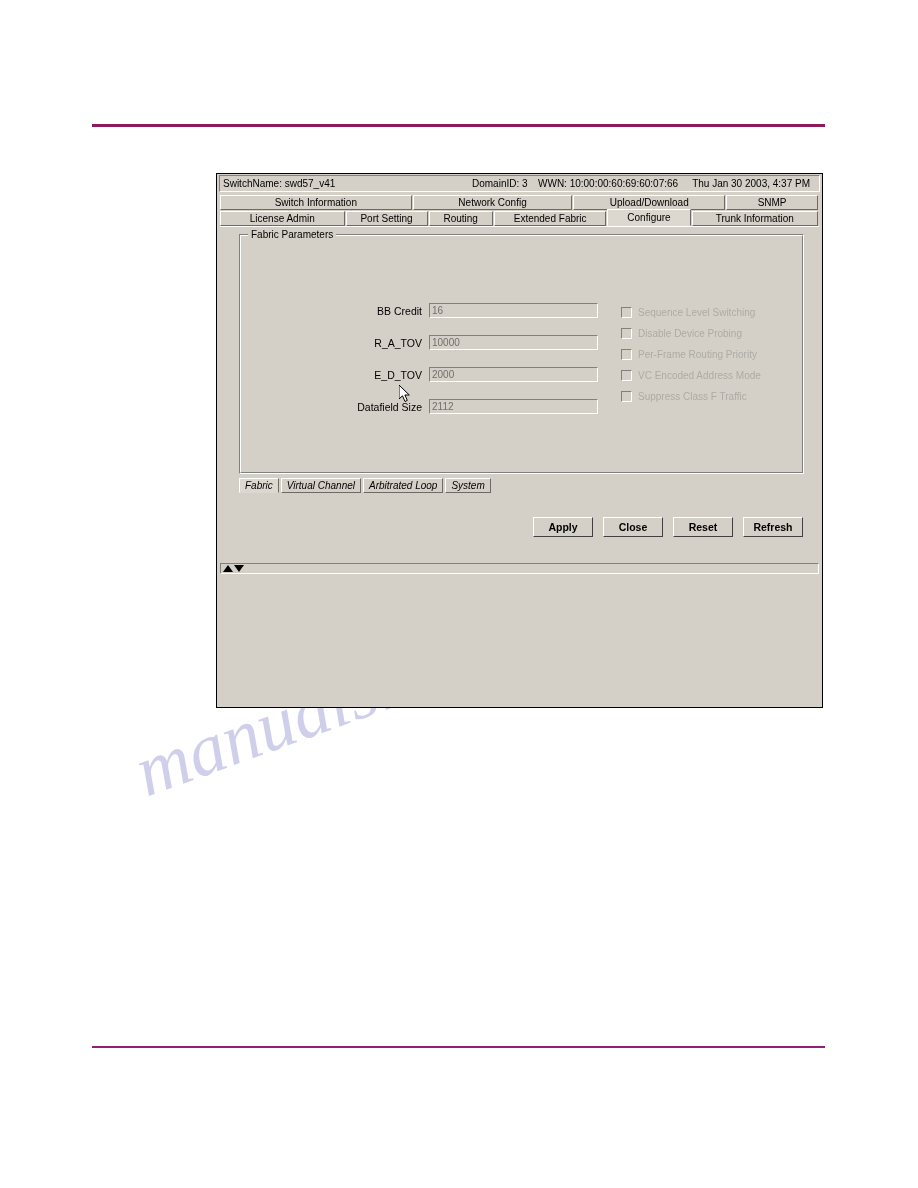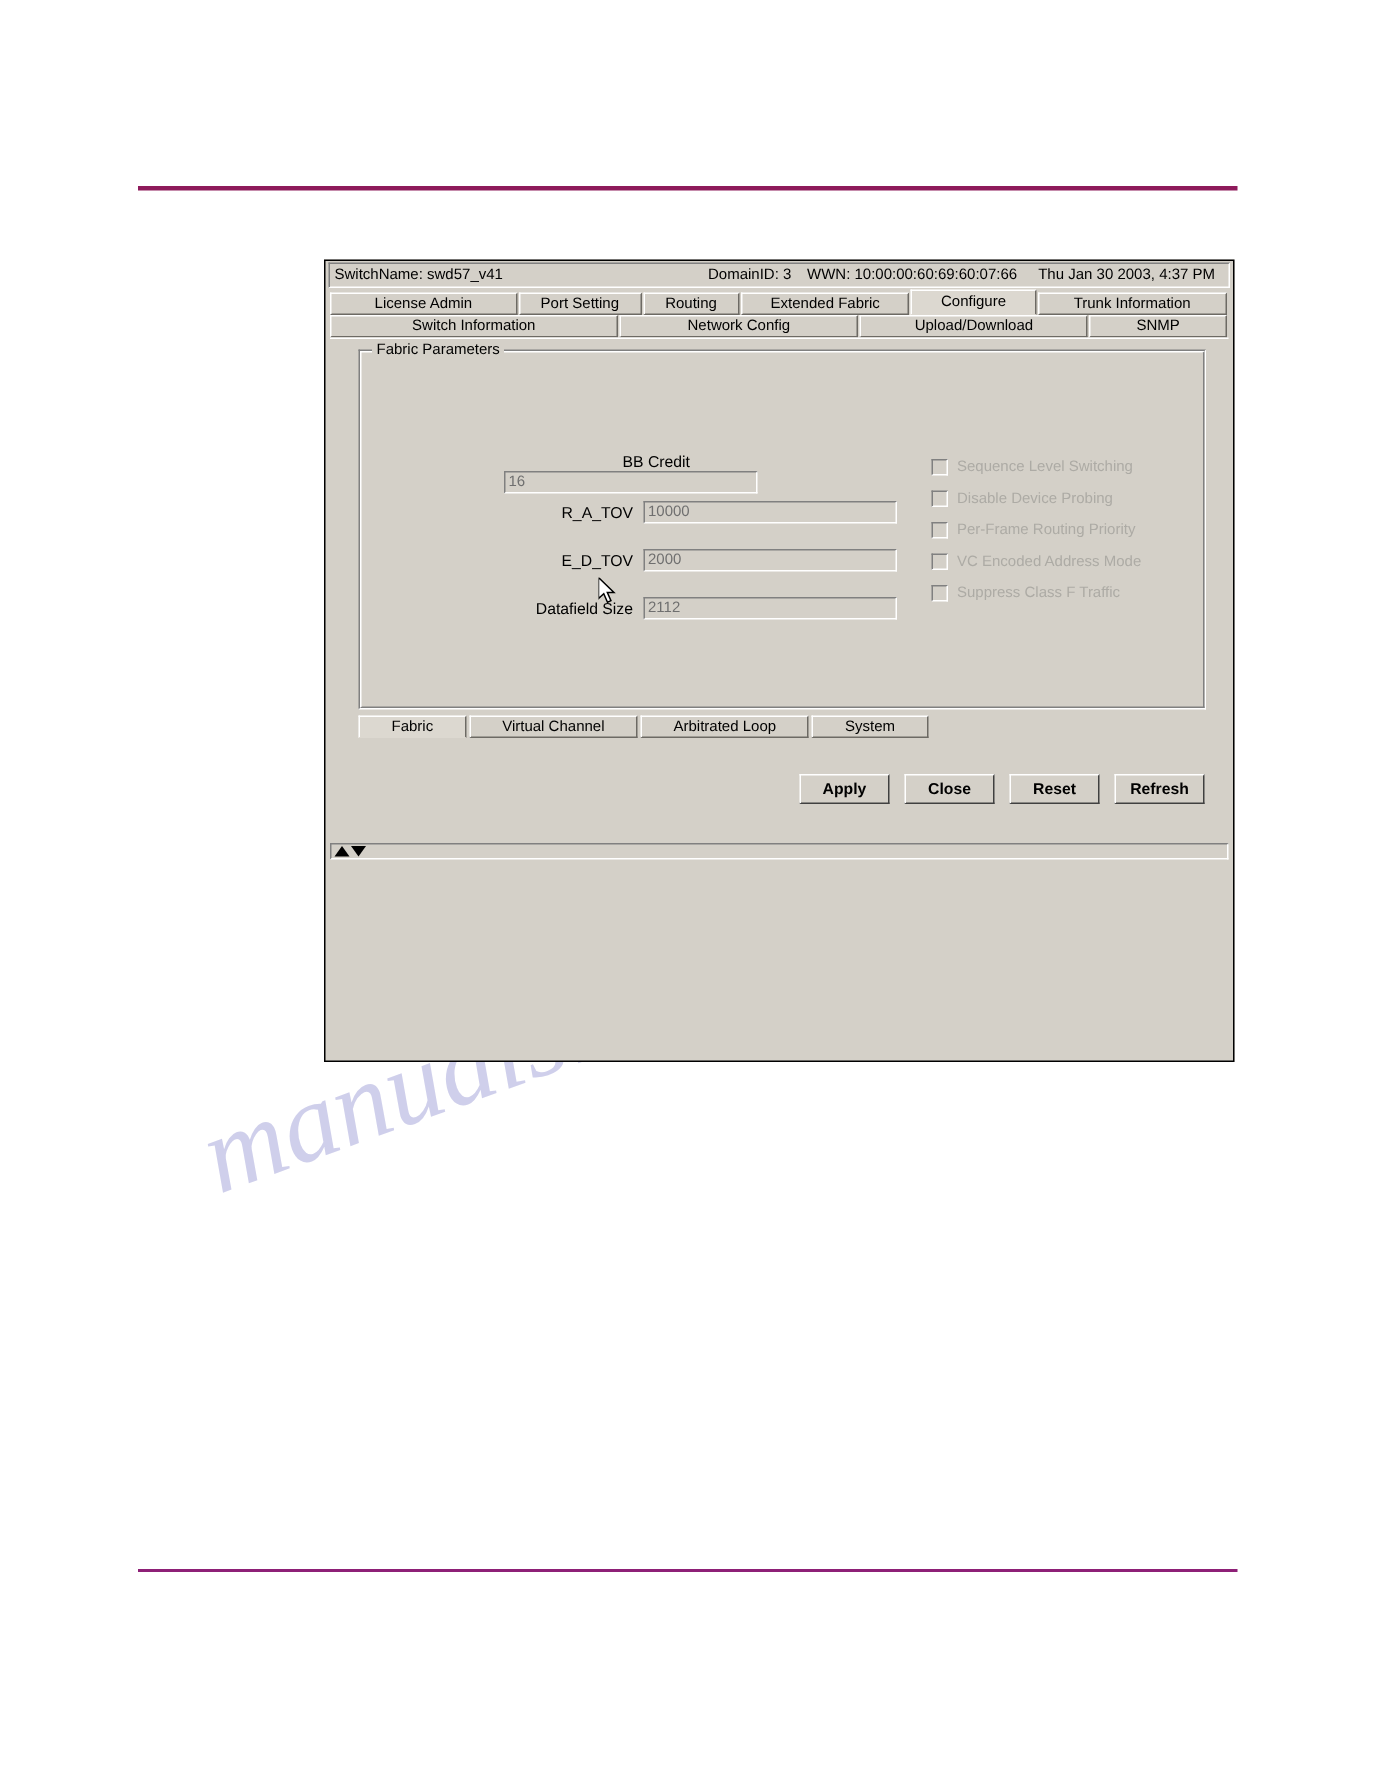--- a/index.html
+++ b/index.html
@@ -268,25 +268,26 @@
     display: flex;
     height: 15px;
   }
   .subtab {
     background: #d4d0c8;
     border: 1px solid;
     border-color: #ffffff #6d6a64 #6d6a64 #ffffff;
     box-sizing: border-box;
     font-size: 10px;
     color: #000;
-    padding: 0 21px;
+    padding: 0 5px;
     display: flex;
     align-items: center;
     margin-right: 2px;
     white-space: nowrap;
+    font-style: italic;
   }
   .subtab.selected {
     background: #dcd8d0;
     border-bottom-color: #dcd8d0;
   }
 
   
   .actions {
     position: absolute;
     right: 16px;
@@ -393,63 +394,63 @@
 
 
   <div class="infobar infobar-wrap">
     <span class="ib-name">SwitchName: swd57_v41</span>
     <span class="ib-domain">DomainID: 3</span>
     <span class="ib-wwn">WWN: 10:00:00:60:69:60:07:66</span>
     <span class="ib-date">Thu Jan 30  2003, 4:37 PM</span>
   </div>
 
   <div class="tabs-wrap">
+    <div class="tabrow row1">
+      <div class="tab" style="width:192px">
+          <span>Switch Information</span>
+        </div>
+      <div class="tab" style="width:160px">
+          <span>Network Config</span>
+        </div>
+      <div class="tab" style="width:152px">
+          <span>Upload/Download</span>
+        </div>
+      <div class="tab" style="width:92px">
+          <span>SNMP</span>
+        </div>
+    </div>
     <div class="tabrow row2">
       <div class="tab" style="width:126px">
           <span>License Admin</span>
         </div>
       <div class="tab" style="width:83px">
           <span>Port Setting</span>
         </div>
       <div class="tab" style="width:65px">
           <span>Routing</span>
         </div>
       <div class="tab" style="width:114px">
           <span>Extended Fabric</span>
         </div>
       <div class="tab selected" style="width:84px">
           <span>Configure</span>
         </div>
       <div class="tab" style="width:128px">
           <span>Trunk Information</span>
         </div>
     </div>
-    <div class="tabrow row1">
-      <div class="tab" style="width:192px">
-          <span>Switch Information</span>
-        </div>
-      <div class="tab" style="width:160px">
-          <span>Network Config</span>
-        </div>
-      <div class="tab" style="width:152px">
-          <span>Upload/Download</span>
-        </div>
-      <div class="tab" style="width:92px">
-          <span>SNMP</span>
-        </div>
-    </div>
   </div>
 
   <div class="panel">
 
     <div class="fieldset">
       <div class="fieldset-inner"></div>
       <div class="legend">Fabric Parameters</div>
 
-      <div class="form-row" style="left:96px; top:68px;flex-direction:column;">
+      <div class="form-row" style="left:96px; top:68px;">
         <span class="f-label">BB Credit</span>
         <span class="f-input">16</span>
       </div>
       <div class="form-row" style="left:96px; top:100px;">
         <span class="f-label">R_A_TOV</span>
         <span class="f-input">10000</span>
       </div>
       <div class="form-row" style="left:96px; top:132px;">
         <span class="f-label">E_D_TOV</span>
         <span class="f-input">2000</span>

